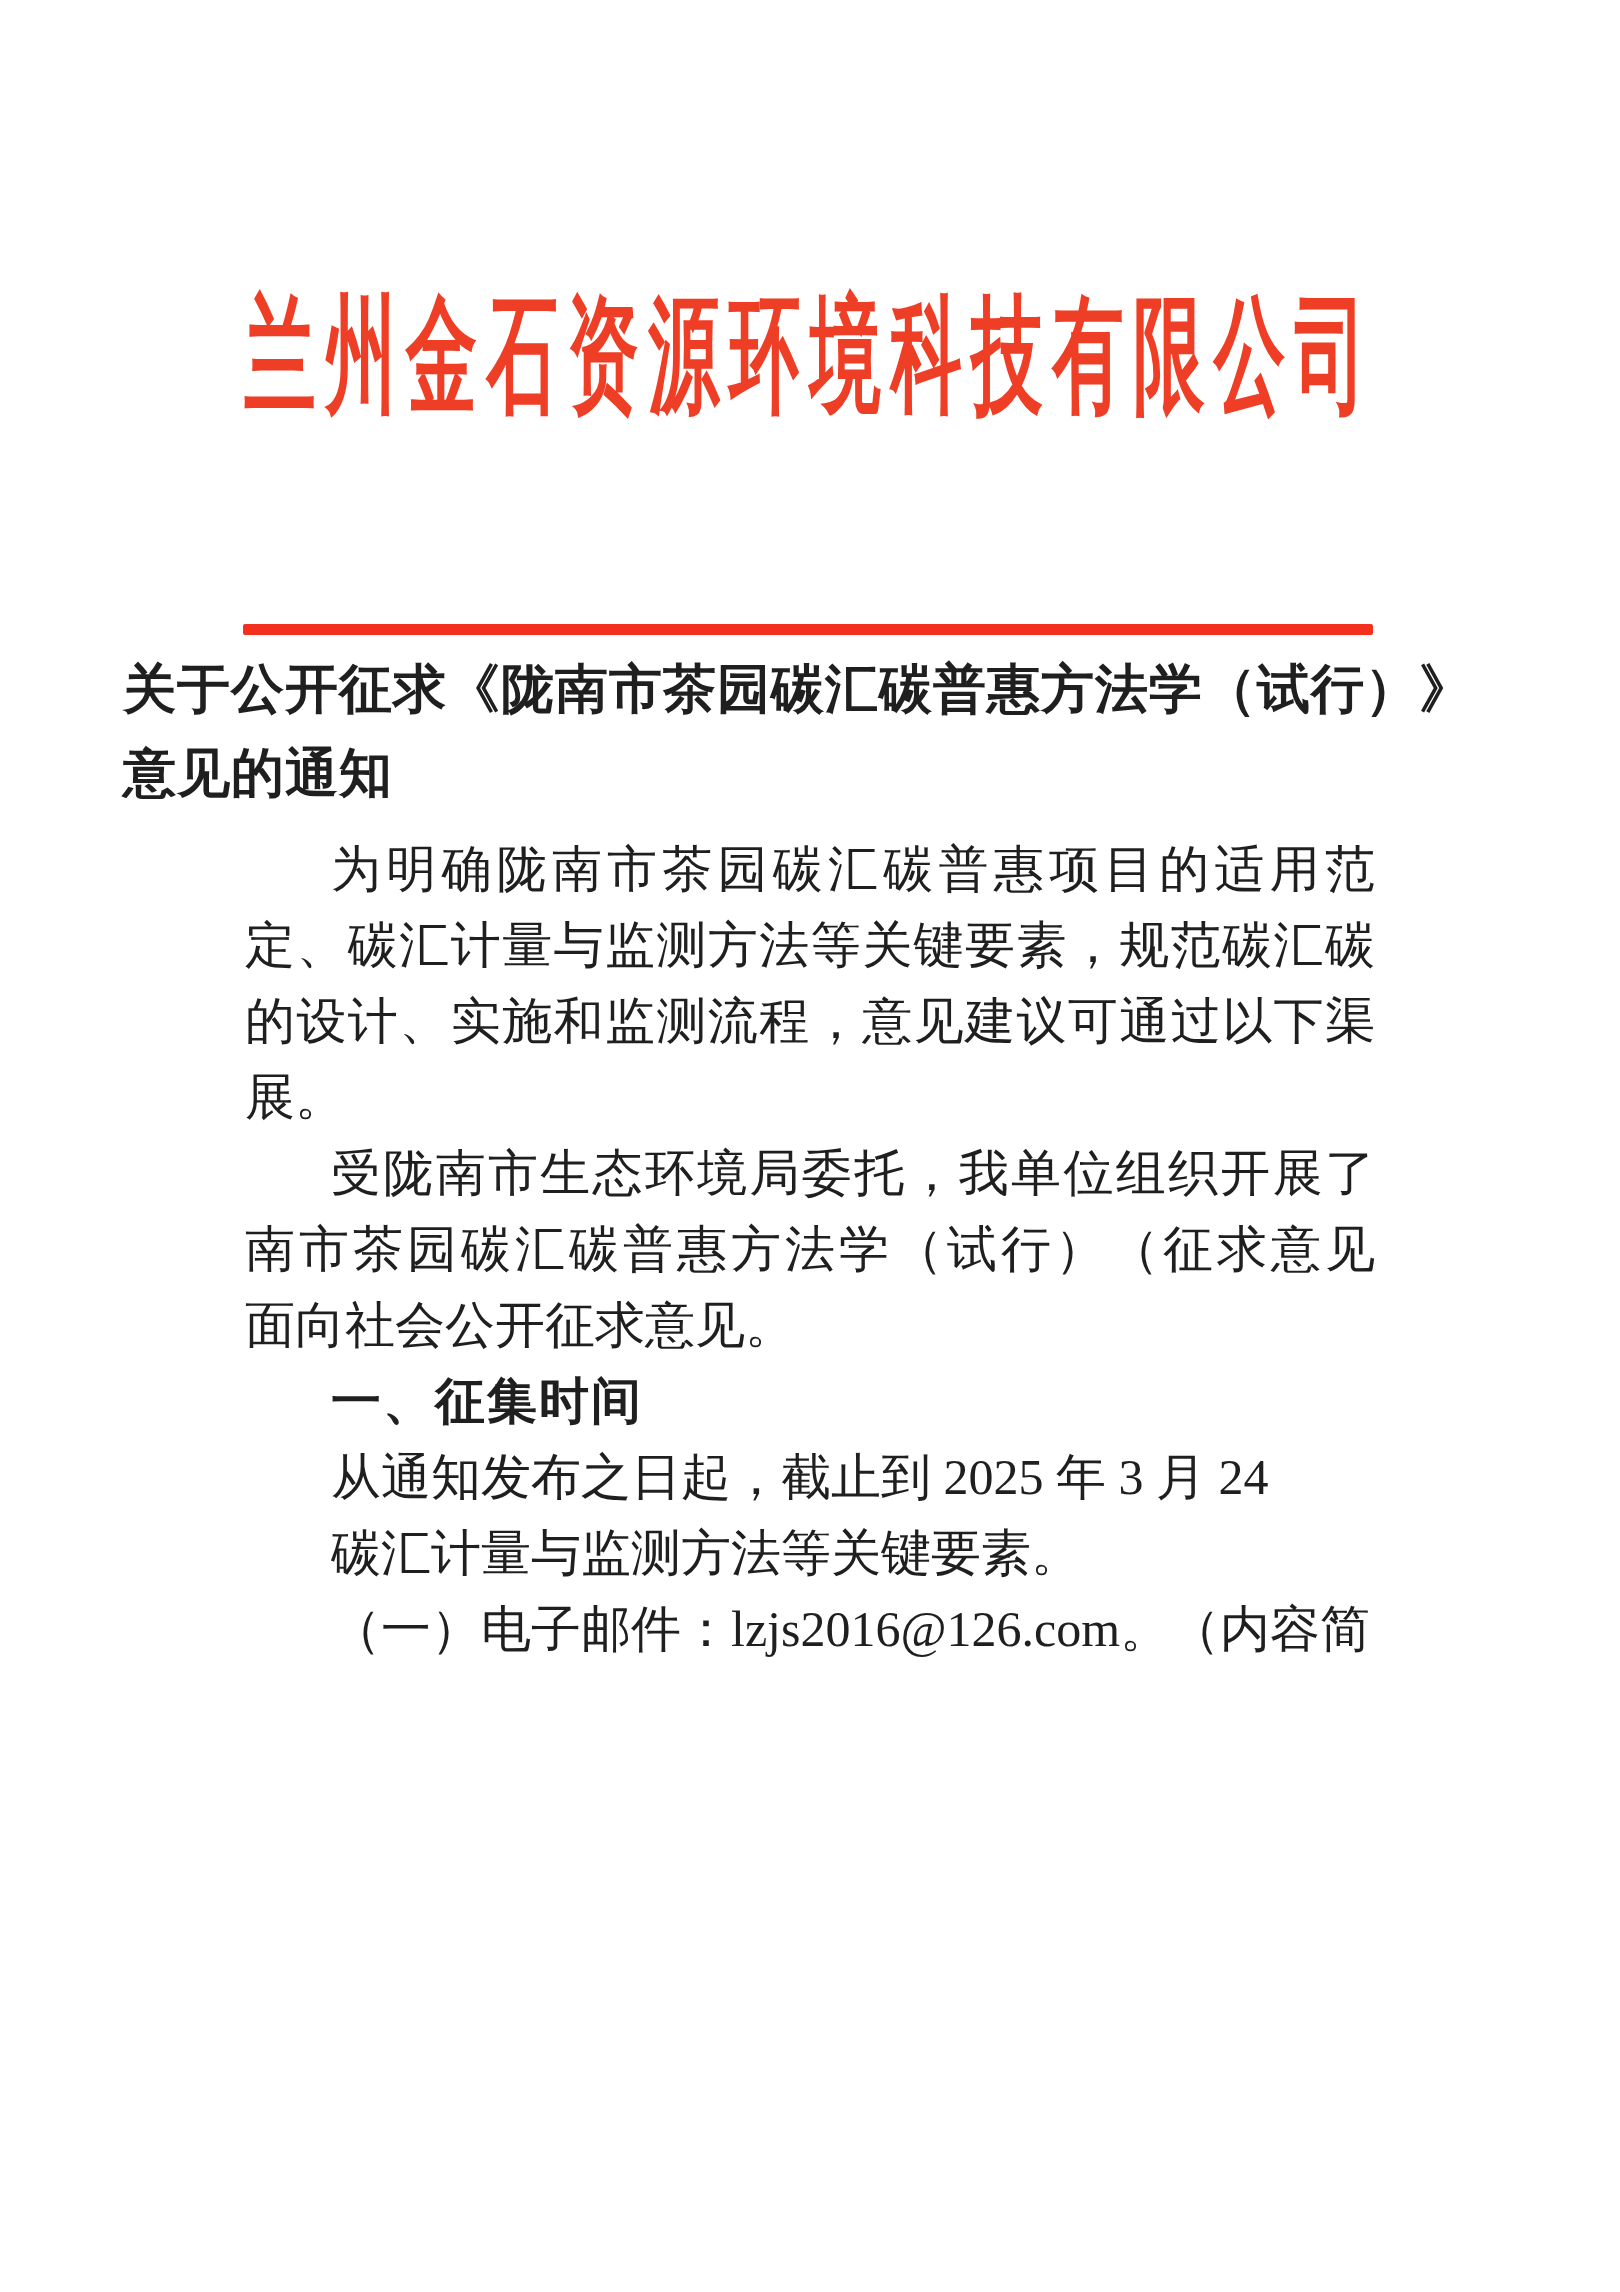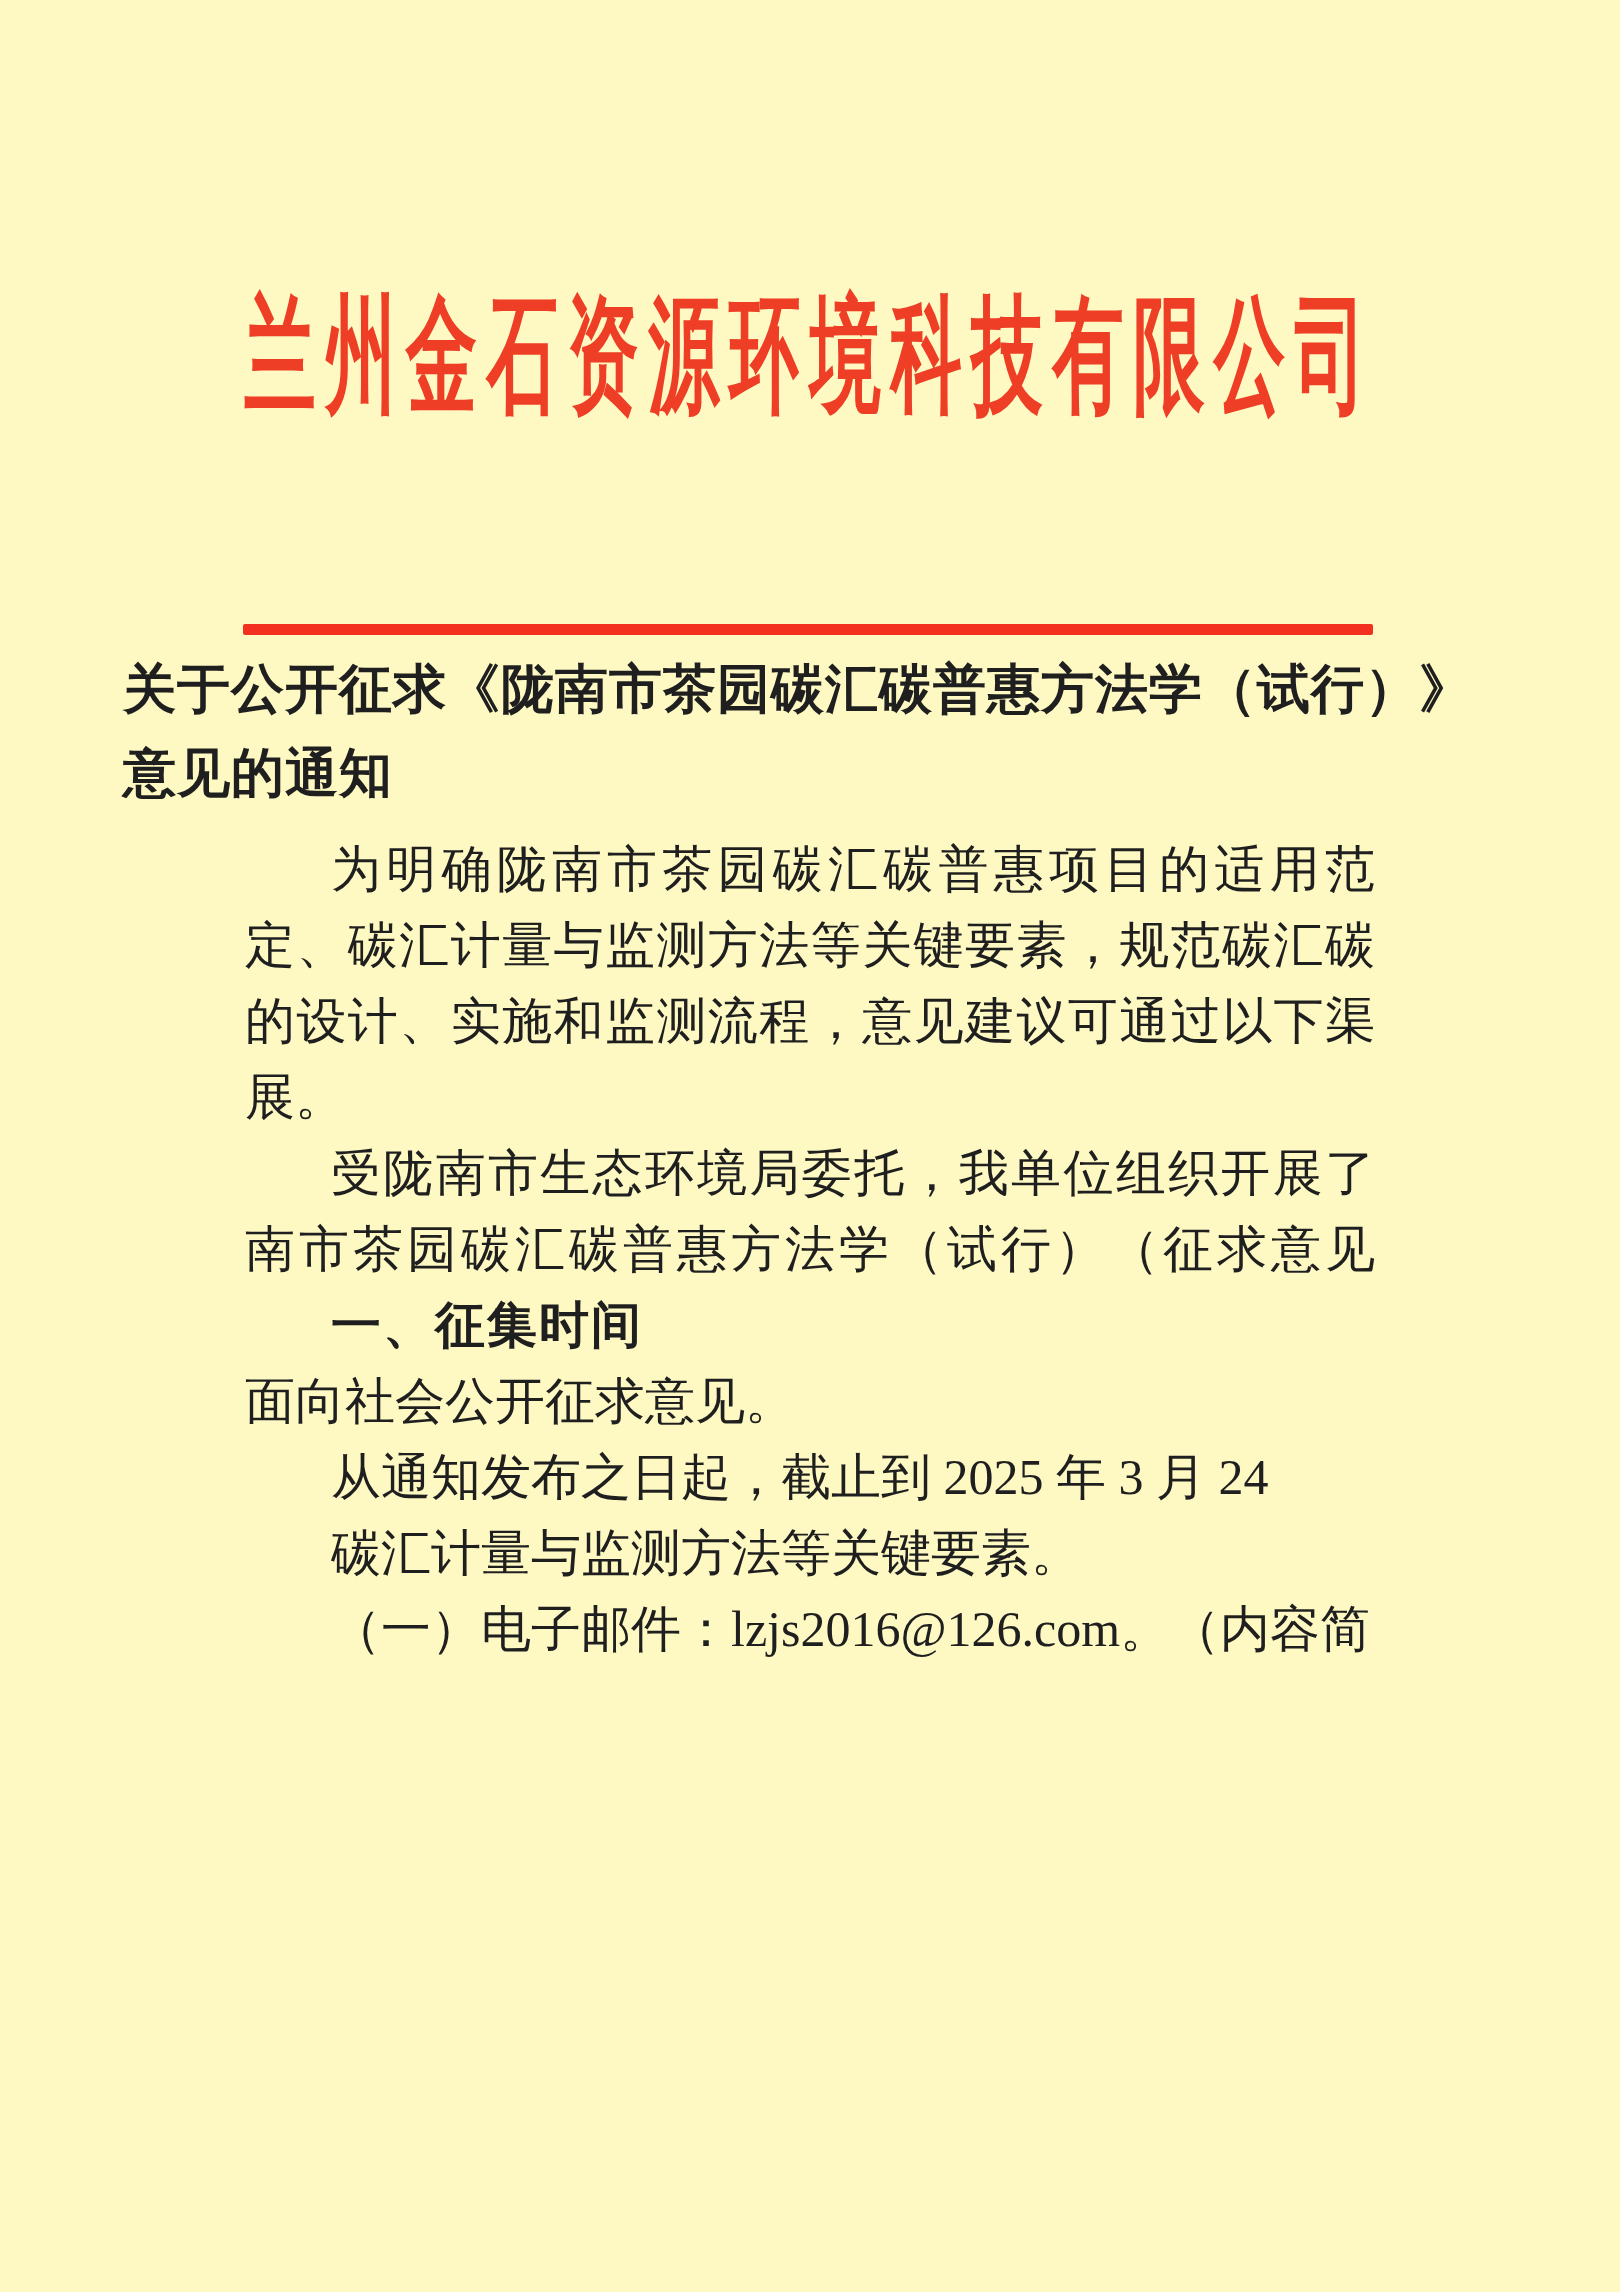--- a/index.html
+++ b/index.html
@@ -6,21 +6,21 @@
     --red-letterhead:#ee3e26;
     --red-divider:#f2301d;
     --ink:#1f1f1f;
   }
   html,body{margin:0;padding:0;background:#e8e8e8;}
   .page{
     position:relative;
     width:1620px;
     height:2293px;
     margin:0 auto;
-    background:#fef9c3;
+    background:#ffffff;
     overflow:hidden;
     font-family:"Liberation Serif","DejaVu Serif",serif;
     color:var(--ink);
   }
   
   .letterhead{
     position:absolute;
     top:263px;
     left:0;
     width:100%;
@@ -105,21 +105,21 @@
     <div class="title-line">意见的通知</div>
   </div>
 
   <div class="body-col">
       <div class="line indent fill">为明确陇南市茶园碳汇碳普惠项目的适用范围、基线设</div>
       <div class="line fill">定、碳汇计量与监测方法等关键要素，规范碳汇碳普惠项目</div>
       <div class="line fill">的设计、实施和监测流程，意见建议可通过以下渠道反馈</div>
       <div class="line">展。</div>
       <div class="line indent fill">受陇南市生态环境局委托，我单位组织开展了《陇南市</div>
       <div class="line fill">南市茶园碳汇碳普惠方法学（试行）（征求意见稿）》。现</div>
+      <div class="line">面向社会公开征求意见。</div>
       <div class="line indent heading">一、征集时间</div>
-      <div class="line">面向社会公开征求意见。</div>
       <div class="line indent">从通知发布之日起，截止到 2025 年 3 月 24 日。</div>
       <div class="line indent">碳汇计量与监测方法等关键要素。</div>
       <div class="line indent">（一）电子邮件：lzjs2016@126.com。（内容简明扼要，</div>
     </div>
 
 </div>
 
 
 </body></html>

